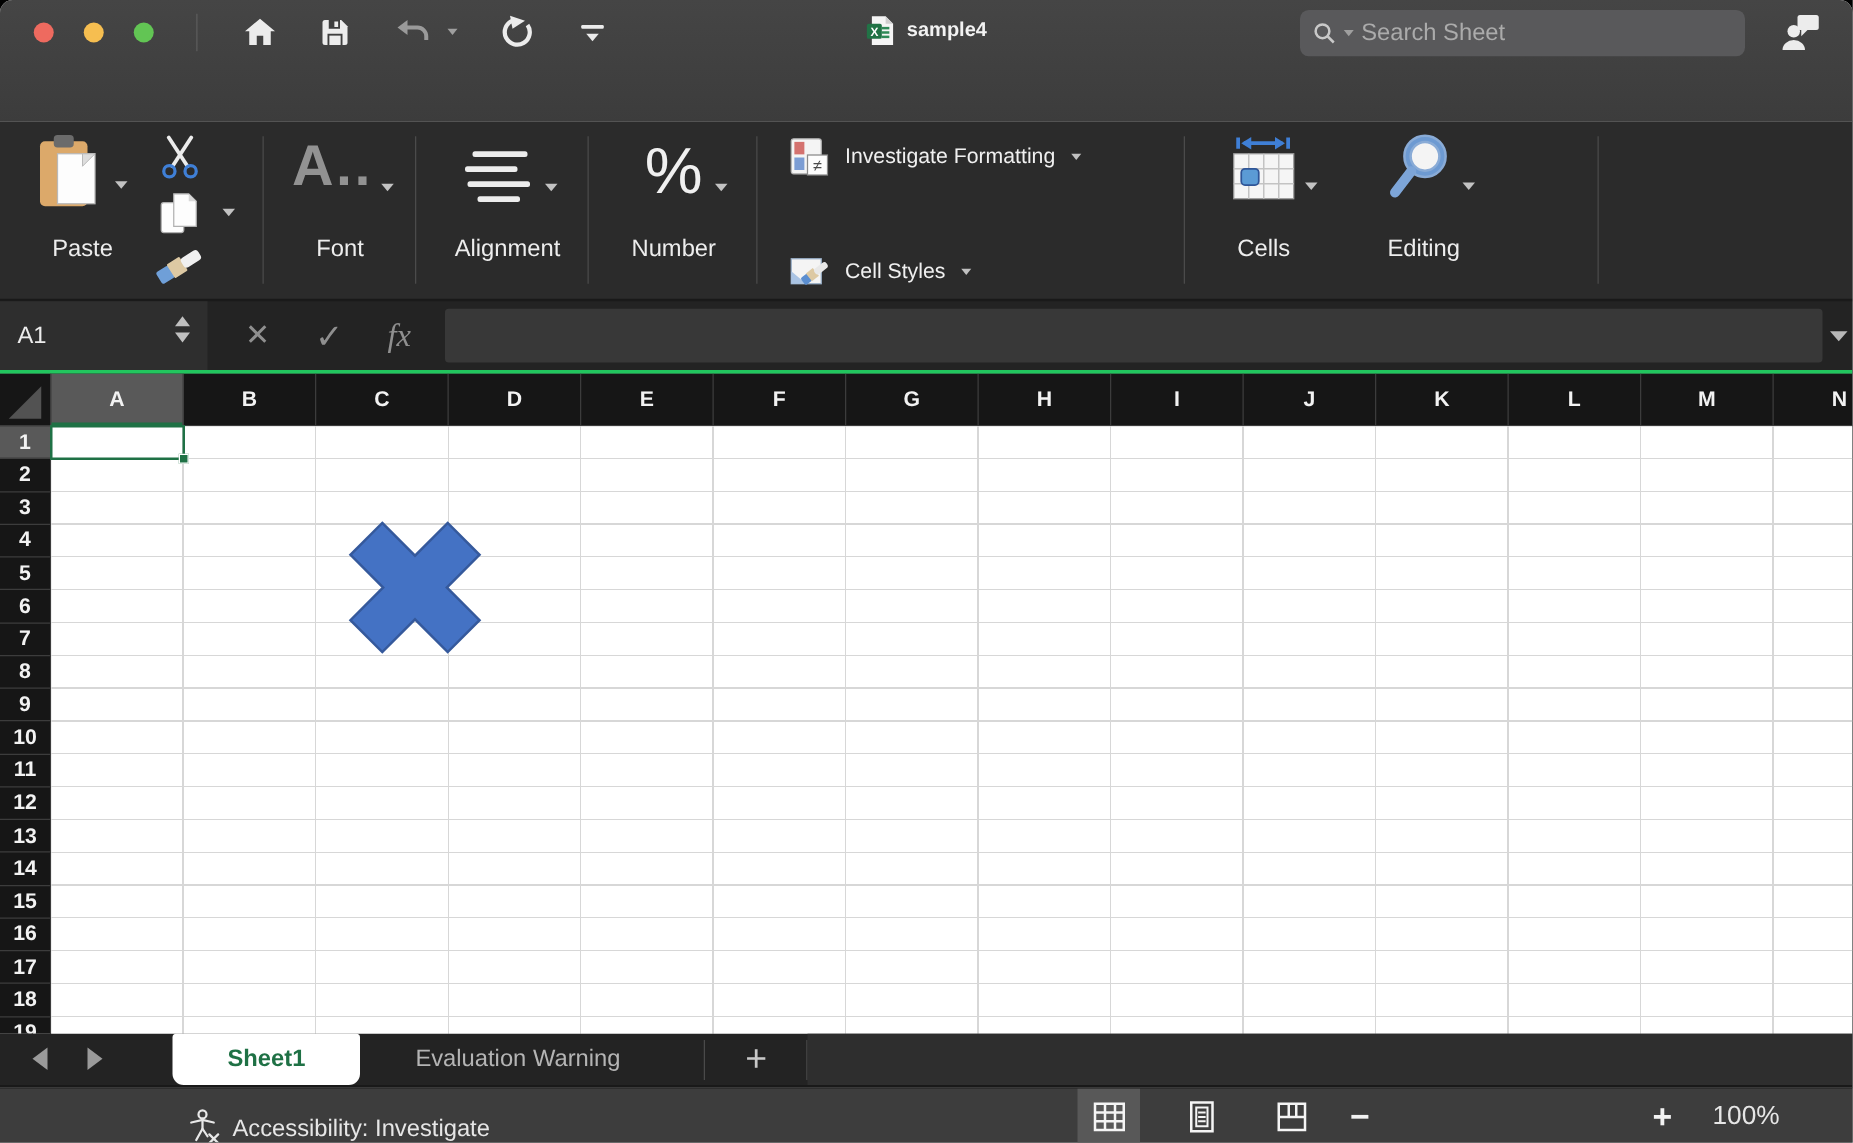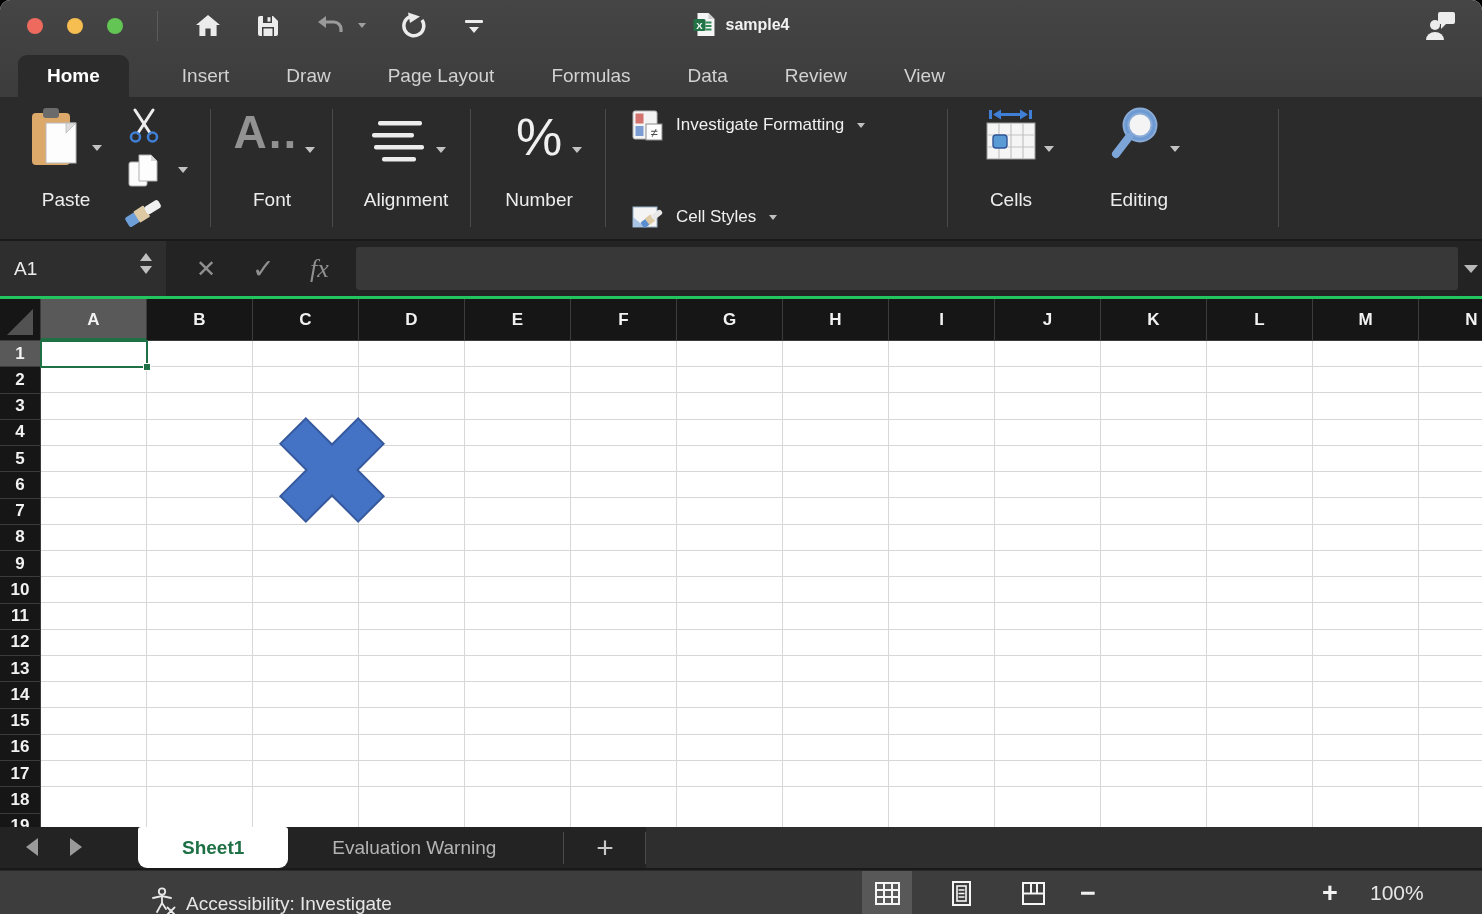--- a/index.html
+++ b/index.html
@@ -145,42 +145,40 @@
         <path d="M16 1 L22 7 H16 Z" fill="#cfcfcf"></path>
         <rect x="13" y="9.5" width="6" height="2" fill="#2f8a57"></rect>
         <rect x="13" y="13" width="6" height="2" fill="#2f8a57"></rect>
         <rect x="13" y="16.5" width="6" height="2" fill="#2f8a57"></rect>
         <rect x="1" y="7" width="12" height="12" rx="1.5" fill="#217346"></rect>
         <text x="7" y="16.5" font-size="9.5" font-weight="bold" fill="#fff" text-anchor="middle" font-family="Liberation Sans, sans-serif">X</text>
       </svg>
       <span class="title-text">sample4</span>
     </div>
 
+    <div class="abs searchbox">
+      <svg width="19" height="19" viewBox="0 0 19 19">
+        <circle cx="8" cy="8" r="5.5" fill="none" stroke="#c9c9c9" stroke-width="2"></circle>
+        <line x1="12.2" y1="12.2" x2="17" y2="17" stroke="#c9c9c9" stroke-width="2"></line>
+      </svg>
+      <div class="tri-down sm"></div>
+      <span class="search-ph">Search Sheet</span>
+    </div>
 
     <div class="abs tb-btn" style="left:1422px;">
       <svg width="32" height="30" viewBox="0 0 32 30">
         <rect x="14" y="1" width="17" height="12" rx="2" fill="#ececec"></rect>
         <polygon points="17,12 17,18 23,12" fill="#ececec"></polygon>
         <circle cx="11" cy="14" r="5" fill="#ececec"></circle>
         <path d="M2 29 a9 8 0 0 1 18 0 Z" fill="#ececec"></path>
       </svg>
     </div>
   </div>
 
   <div class="abs tabrow">
-    <div id="ribbon-tabs">
-        <div class="rtab active">Home</div>
-        <div class="rtab">Insert</div>
-        <div class="rtab">Draw</div>
-        <div class="rtab">Page Layout</div>
-        <div class="rtab">Formulas</div>
-        <div class="rtab">Data</div>
-        <div class="rtab">Review</div>
-        <div class="rtab">View</div>
-      </div>
   </div>
 
   <div class="abs ribbon">
 
     <div class="abs" style="left:30px; top:10px;">
       <svg width="50" height="62" viewBox="0 0 50 62">
         <rect x="2" y="6" width="38" height="52" rx="4" fill="#dca96a"></rect>
         <rect x="13" y="1" width="16" height="10" rx="3" fill="#6b6b6b"></rect>
         <rect x="16" y="16" width="30" height="40" fill="#fdfdfd" stroke="#b9b9b9"></rect>
         <path d="M46 16 v10 h-10 z" fill="#dddddd" stroke="#b9b9b9" stroke-width="0.8" transform="rotate(180 41 21)"></path>

